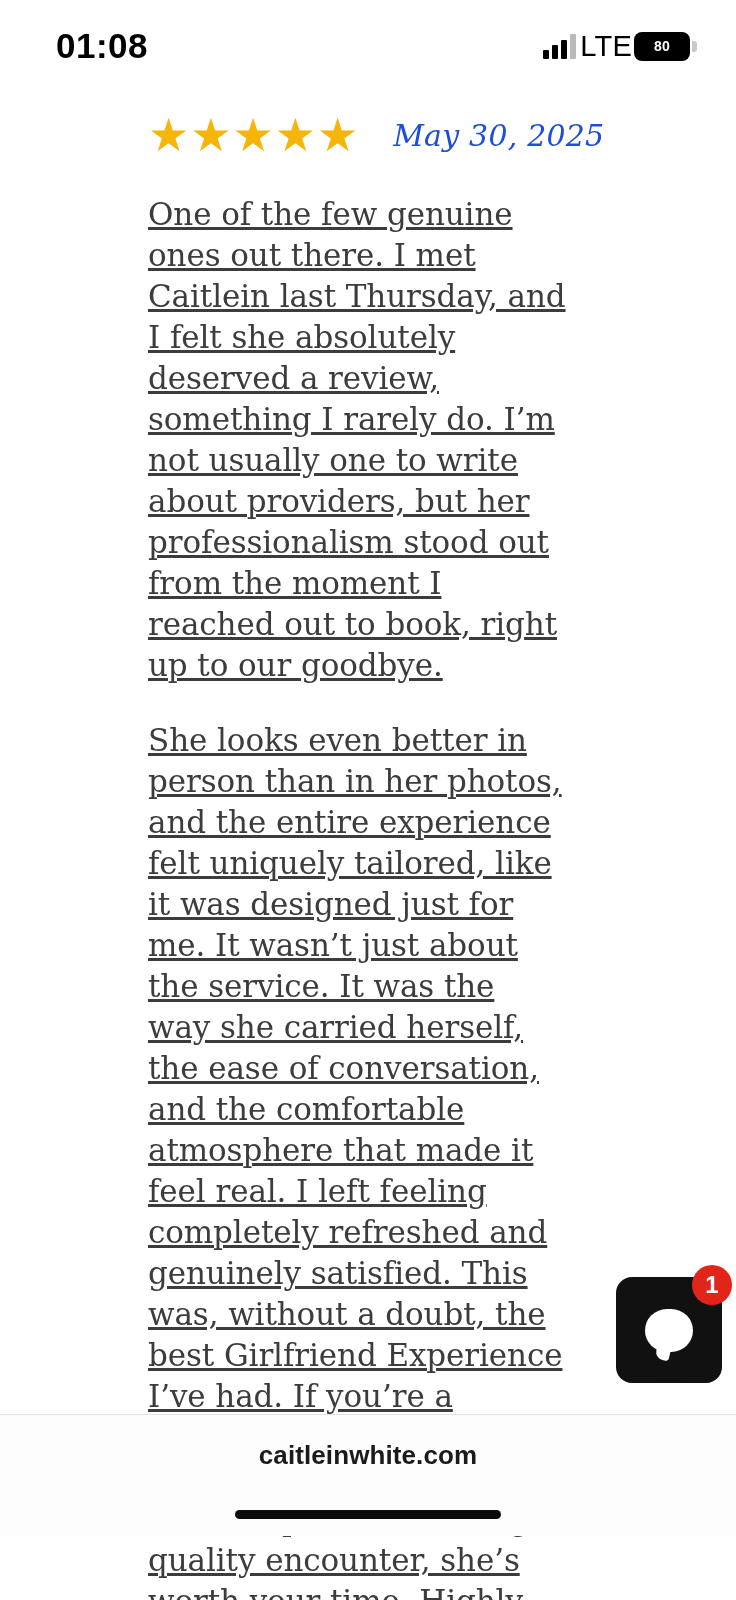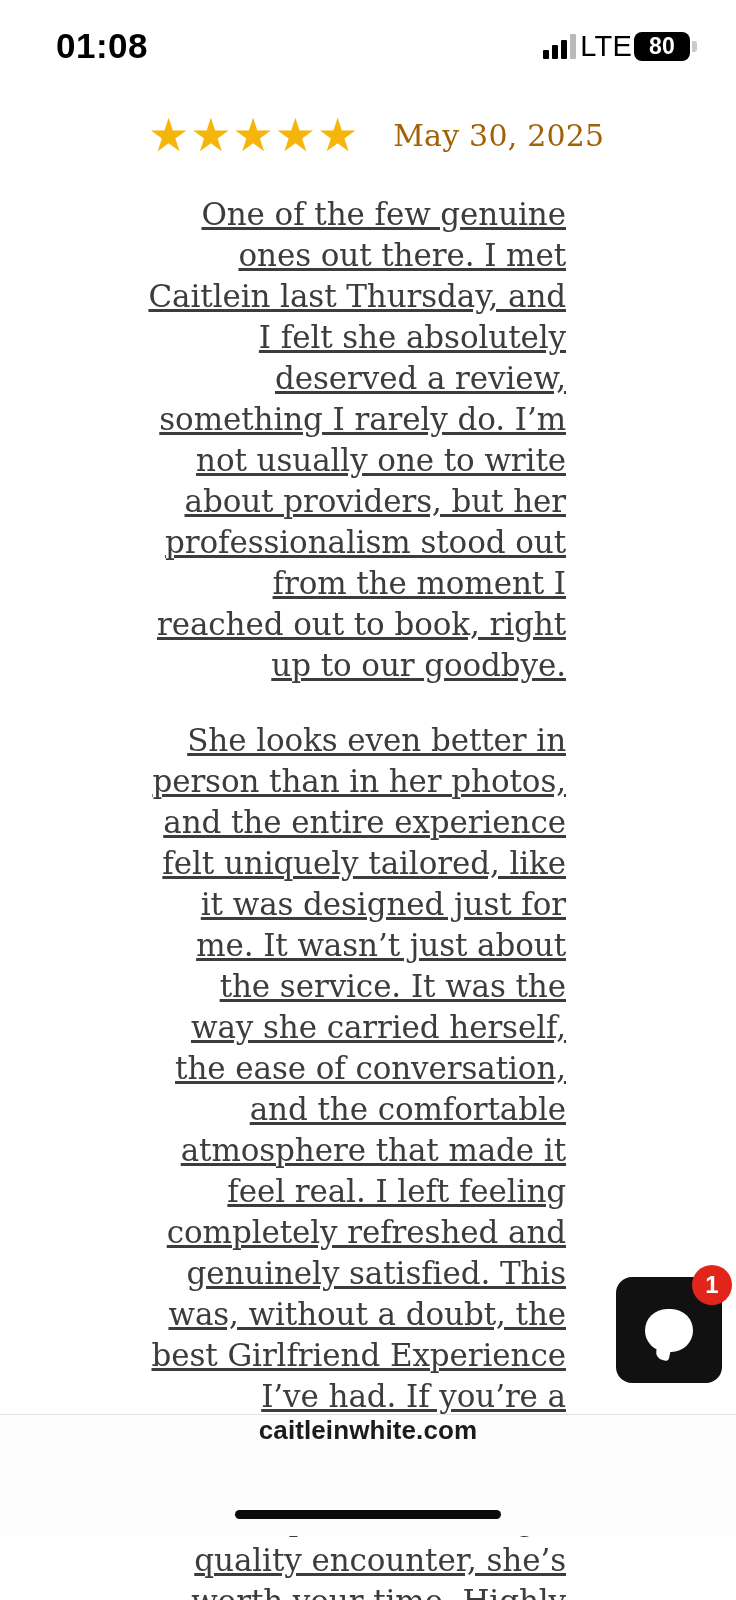--- a/index.html
+++ b/index.html
@@ -8,21 +8,20 @@
     height: 1600px;
     background: #ffffff;
     font-family: "Liberation Sans", sans-serif;
     overflow: hidden;
   }
   .phone {
     position: relative;
     width: 736px;
     height: 1536px;
     background: #ffffff;
-    text-align: right;
   }
 
   
   .statusbar {
     position: relative;
     height: 92px;
     display: flex;
     align-items: center;
     justify-content: space-between;
     padding: 0 46px 0 56px;
@@ -67,21 +66,21 @@
     width: 56px;
     height: 29px;
     background: #000;
     border-radius: 8px;
     display: flex;
     align-items: center;
     justify-content: center;
   }
   .battery span {
     color: #fff;
-    font-size: 23px;
+    font-size: 14px;
     font-weight: 700;
     letter-spacing: 0.3px;
   }
   .battery::after {
     content: "";
     position: absolute;
     right: -7px;
     top: 9px;
     width: 5px;
     height: 11px;
@@ -102,22 +101,23 @@
   }
   .stars {
     font-size: 46px;
     color: #f5b50a;
     letter-spacing: 1px;
     line-height: 1;
     white-space: nowrap;
   }
   .review-date {
     font-family: "DejaVu Serif", serif;
+    font-style: italic;
     font-size: 30px;
-    color: #a16207;
+    color: #1d4ed8;
     letter-spacing: 0.2px;
   }
 
   .review-body {
     padding: 24px 170px 0 148px;
   }
   .review-body p {
     font-family: "DejaVu Serif", serif;
     font-size: 31px;
     line-height: 41px;
@@ -189,20 +189,21 @@
     position: absolute;
     left: 0;
     right: 0;
     bottom: 0;
     height: 122px;
     background: #fdfdfd;
     border-top: 1px solid #e2e2e2;
     display: flex;
     align-items: flex-start;
     justify-content: center;
+    padding-top: 25px;
   }
   .site-url {
     font-size: 26px;
     font-weight: 600;
     color: #1b1b1b;
     letter-spacing: 0.1px;
   }
   .home-indicator {
     position: absolute;
     bottom: 17px;

